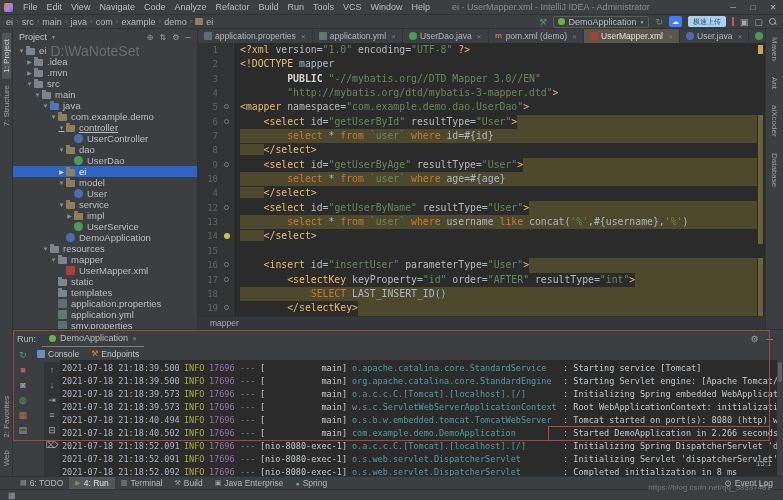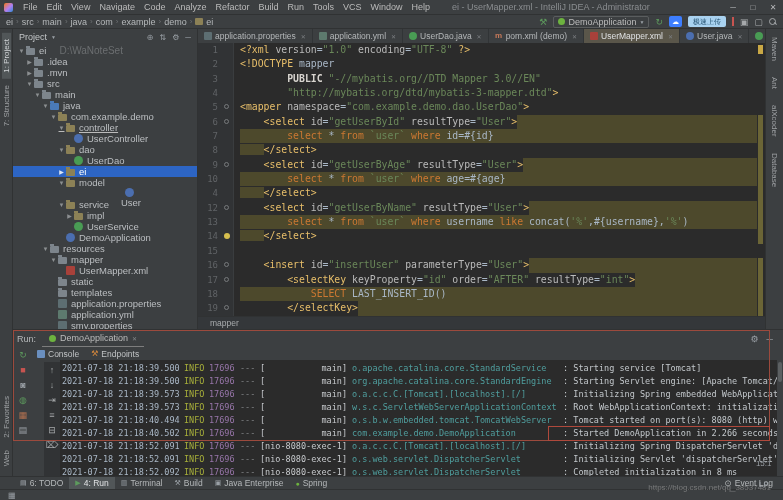--- a/index.html
+++ b/index.html
@@ -63,21 +63,21 @@
   .proj-header { height:16px; display:flex; align-items:center; gap:4px; padding:0 6px; font-size:9px; }
   .proj-title { color:#c3c6c8; }
   .proj-hicons { margin-left:auto; display:flex; gap:6px; color:#9aa0a6; font-size:8px; }
   .tree { font-size:9.5px; }
   .trow { height:11px; display:flex; align-items:center; white-space:nowrap; cursor:default; }
   .trow.selected { background:#2d65c4; color:#fff; }
   .tarrow { width:9px; font-size:6px; color:#8c8f91; text-align:center; flex:0 0 auto; }
   .trow.selected .tarrow { color:#dce6f5; }
   .tlabel { color:#bcbfc2; }
   .trow.selected .tlabel { color:#fff; }
-  .textra { color:#6b6e70; font-size:10px; margin-left:13px; }
+  .textra { color:#6b6e70; font-size:14px; margin-left:4px; }
   .ic { width:9px; height:9px; margin-right:4px; flex:0 0 auto; position:relative;
         border-radius:1px; font-size:6.5px; line-height:9px; text-align:center; color:#fff; }
   .ic-folder { height:7px; margin-top:1px; background:#7d858c; }
   .ic-folder::before { content:""; position:absolute; left:0; top:-2px; width:4px; height:2px; background:inherit; }
   .ic-folder-java { height:7px; margin-top:1px; background:#4a7ab8; }
   .ic-folder-java::before { content:""; position:absolute; left:0; top:-2px; width:4px; height:2px; background:inherit; }
   .ic-package { height:7px; margin-top:1px; background:#8c8156; }
   .ic-package::before { content:""; position:absolute; left:0; top:-2px; width:4px; height:2px; background:inherit; }
   .ic-class { border-radius:50%; background:#4B6EAF; }
   .ic-interface { border-radius:50%; background:#499C54; }
@@ -323,21 +323,21 @@
         <div class="trow selected" style="padding-left: 44px;">
           <span class="tarrow">▶</span>
           <span class="ic ic-package"></span>
           <span class="tlabel">ei</span>
         </div>
         <div class="trow" style="padding-left: 44px;">
           <span class="tarrow">▼</span>
           <span class="ic ic-package"></span>
           <span class="tlabel">model</span>
         </div>
-        <div class="trow" style="padding-left: 52px; flex-direction: column;">
+        <div class="trow" style="padding-left: 52px;">
           <span class="tarrow"></span>
           <span class="ic ic-class"></span>
           <span class="tlabel">User</span>
         </div>
         <div class="trow" style="padding-left: 44px;">
           <span class="tarrow">▼</span>
           <span class="ic ic-package"></span>
           <span class="tlabel">service</span>
         </div>
         <div class="trow" style="padding-left: 52px;">

